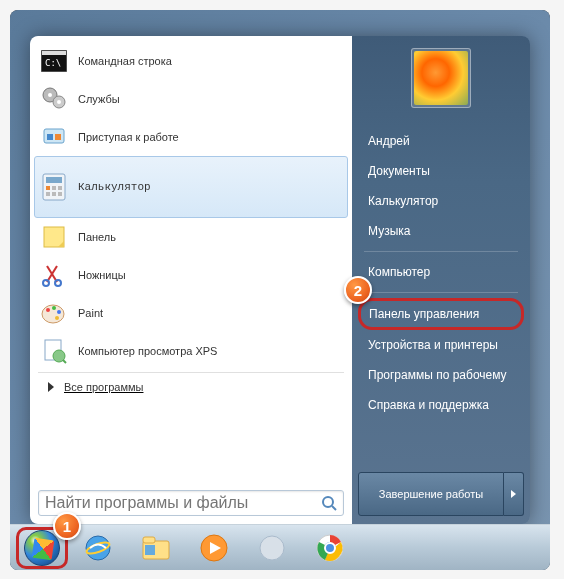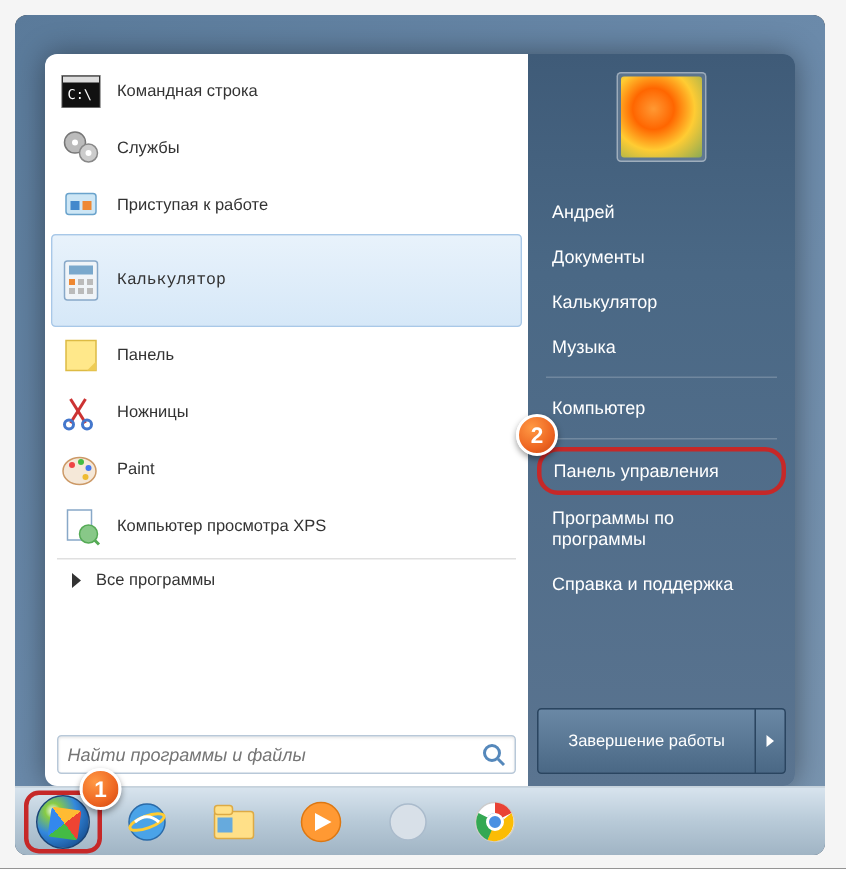--- a/index.html
+++ b/index.html
@@ -8,25 +8,25 @@
   .desktop-bg { position: absolute; inset: 0; background: linear-gradient(135deg, #5a7a9a 0%, #6b8aaa 50%, #7a95b0 100%); }
   .start-menu { position: absolute; left: 20px; bottom: 46px; width: 500px; height: 488px; display: flex; border-radius: 8px; overflow: hidden; box-shadow: 0 0 20px rgba(0,0,0,0.4); }
   .left-pane { width: 322px; background: #fff; display: flex; flex-direction: column; border-radius: 6px 0 0 6px; padding: 6px 4px 4px 4px; }
   .right-pane { width: 178px; background: linear-gradient(180deg, #3f5b78 0%, #4a6885 30%, #5a7490 100%); padding: 8px 6px; position: relative; }
   .prog-item { display: flex; align-items: center; padding: 5px 6px; border-radius: 3px; cursor: pointer; gap: 10px; min-height: 36px; }
   .prog-item.highlighted { background: linear-gradient(180deg, #e8f2fb 0%, #d6e8f8 100%); border: 1px solid #a8c8e8; padding: 16px 5px; font-family: Liberation Mono, monospace; }
   .prog-item.tall { min-height: 46px; }
   .prog-icon { width: 28px; height: 28px; display: flex; align-items: center; justify-content: center; flex-shrink: 0; }
   .prog-label { color: #333; font-size: 11px; }
   .separator { height: 1px; background: #e0e0e0; margin: 2px 4px; }
-  .all-programs { display: flex; align-items: center; padding: 6px 8px; gap: 10px; cursor: pointer; }
+  .all-programs { display: flex; align-items: center; padding: 6px 8px; gap: 10px; cursor: pointer; text-decoration: underline; }
   .all-programs .tri { width: 0; height: 0; border-left: 6px solid #333; border-top: 5px solid transparent; border-bottom: 5px solid transparent; margin-left: 6px; }
   .search-row { padding: 6px 4px 4px 4px; margin-top: auto; }
   .search-box { display: flex; align-items: center; background: #fff; border: 1px solid #b8c8d8; border-radius: 3px; height: 26px; padding: 0 6px; box-shadow: inset 0 1px 2px rgba(0,0,0,0.1); }
-  .search-box input { flex: 1; border: none; outline: none; font-style: italic; color: #888; font-size: 12px; background: transparent; }
+  .search-box input { flex: 1; border: none; outline: none; color: #888; font-size: 16px; background: transparent; }
   .avatar { width: 60px; height: 60px; margin: 4px auto 18px auto; border: 1px solid rgba(255,255,255,0.4); border-radius: 3px; padding: 2px; background: rgba(255,255,255,0.15); }
   .avatar-inner { width: 100%; height: 100%; background: radial-gradient(circle at 40% 40%, #ff9933 0%, #ff6600 30%, #ffcc33 60%, #8aaa55 100%); border-radius: 2px; }
   .right-item { color: #fff; font-size: 12px; padding: 8px 10px; cursor: pointer; border-radius: 3px; }
   .right-item.boxed { border: 3px solid #c62828; border-radius: 14px; padding: 6px 8px; position: relative; }
   .right-sep { height: 1px; background: rgba(255,255,255,0.2); margin: 5px 6px; }
   .shutdown-row { position: absolute; bottom: 8px; left: 6px; right: 6px; display: flex; }
   .shutdown-btn { flex: 1; background: linear-gradient(180deg, #6a88a5 0%, #4a6885 100%); border: 1px solid #2a4560; color: #fff; font-size: 11px; padding: 15px 8px; border-radius: 3px 0 0 3px; cursor: pointer; text-align: center; }
   .shutdown-arrow { width: 20px; background: linear-gradient(180deg, #6a88a5 0%, #4a6885 100%); border: 1px solid #2a4560; border-left: none; border-radius: 0 3px 3px 0; display: flex; align-items: center; justify-content: center; cursor: pointer; }
   .shutdown-arrow::after { content: ""; width: 0; height: 0; border-left: 5px solid #fff; border-top: 4px solid transparent; border-bottom: 4px solid transparent; }
   .taskbar { position: absolute; left: 0; right: 0; bottom: 0; height: 46px; background: linear-gradient(180deg, #d8e4ee 0%, #b8cad8 50%, #a0b4c4 100%); display: flex; align-items: center; padding: 0 6px; gap: 2px; border-top: 1px solid rgba(255,255,255,0.4); }
@@ -176,21 +176,22 @@
       <div class="right-item">Калькулятор</div>
       <div class="right-item">Музыка</div>
 
       <div class="right-sep"></div>
 
       <div class="right-item">Компьютер</div>
 
       <div class="right-sep"></div>
 
       <div class="right-item boxed">Панель управления</div>
-      <div class="right-item">Программы по программы</div>
+      <div class="right-item">Устройства и принтеры</div>
+      <div class="right-item">Программы по рабочему</div>
       <div class="right-item">Справка и поддержка</div>
 
       <div class="shutdown-row">
         <div class="shutdown-btn">Завершение работы</div>
         <div class="shutdown-arrow"></div>
       </div>
     </div>
   </div>
 
   <div class="taskbar">

